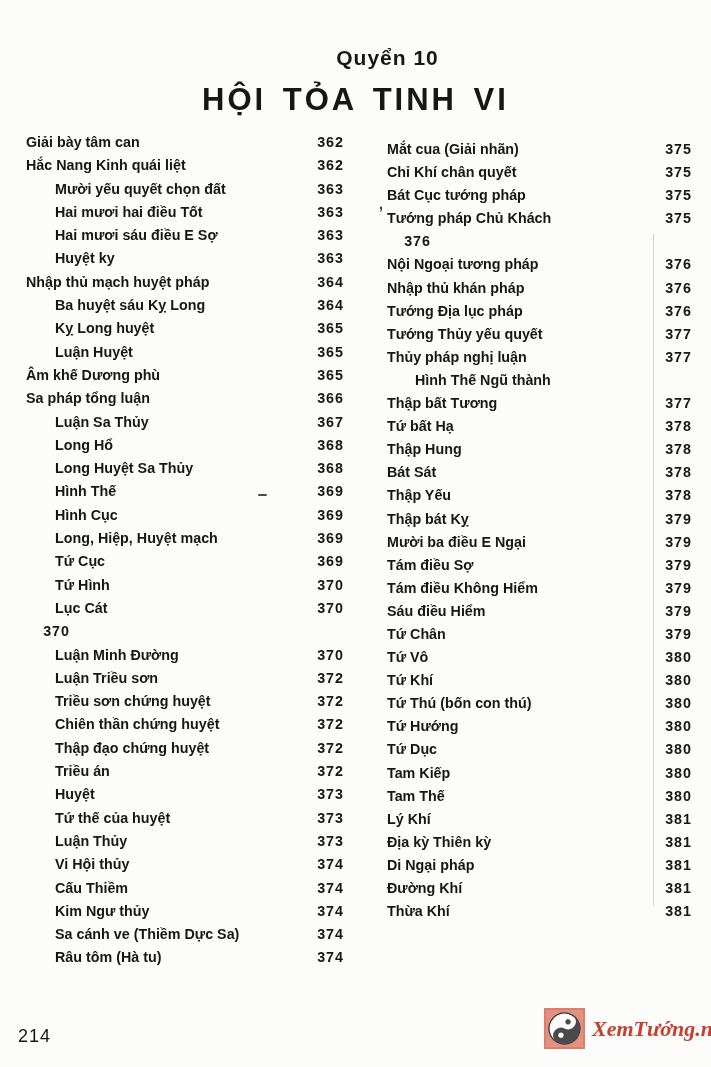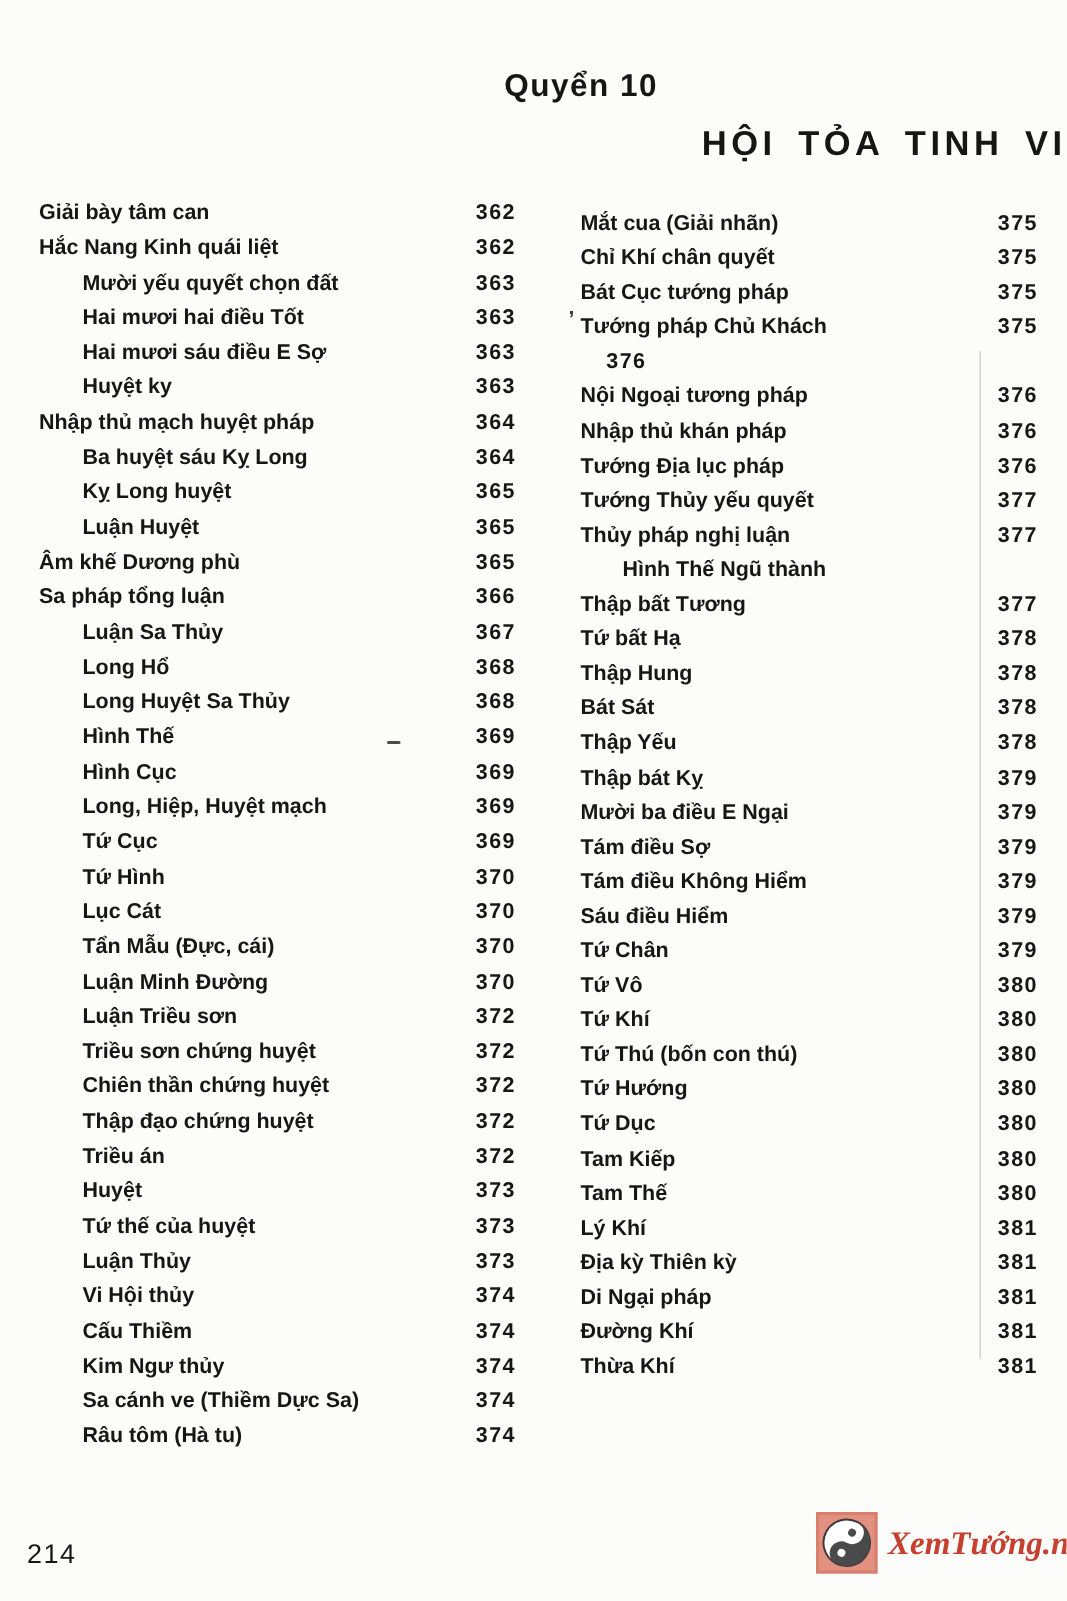--- a/index.html
+++ b/index.html
@@ -10,21 +10,21 @@
     color:#161616;
     -webkit-font-smoothing:antialiased;
   }
   
   .kicker{
     position:absolute;top:46px;left:0;width:100%;
     text-align:center;font-size:21px;font-weight:bold;letter-spacing:1px;padding-left:32px;
   }
   .book-title{
     position:absolute;top:82px;left:0;width:100%;
-    text-align:right;font-size:23px;font-weight:bold;
+    text-align:center;font-size:31px;font-weight:bold;
     letter-spacing:3px;word-spacing:5px;
   }
   
   .toc-col{position:absolute;}
   #toc-left{left:26px;top:131px;width:318px;}
   #toc-right{left:387px;top:138px;width:305px;}
   .toc-row{
     display:flex;justify-content:space-between;align-items:flex-start;
     font-size:14.3px;font-weight:bold;
   }
@@ -156,21 +156,20 @@
     </div>
     <div class="toc-row indent">
       <span class="lbl">Tứ Hình</span>
       <span class="pg">370</span>
     </div>
     <div class="toc-row indent">
       <span class="lbl">Lục Cát</span>
       <span class="pg">370</span>
     </div>
     <div class="toc-row indent">
-      <span class="lbl">Tẩn Mẫu (Đực, cái)</span>
       <span class="pg">370</span>
     </div>
     <div class="toc-row indent">
       <span class="lbl">Luận Minh Đường</span>
       <span class="pg">370</span>
     </div>
     <div class="toc-row indent">
       <span class="lbl">Luận Triều sơn</span>
       <span class="pg">372</span>
     </div>

